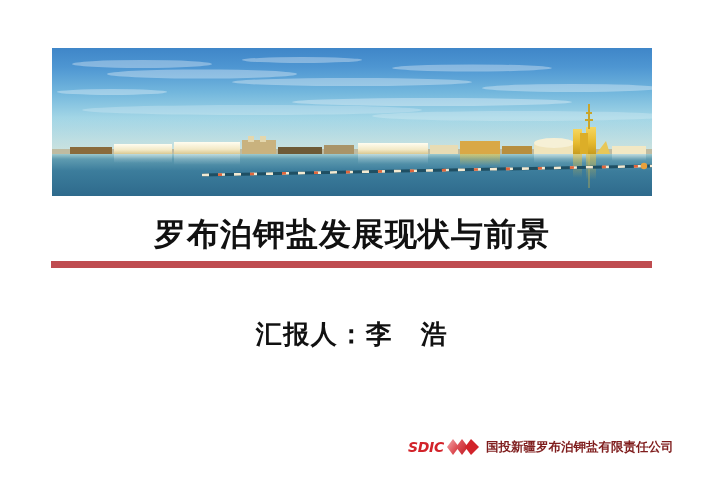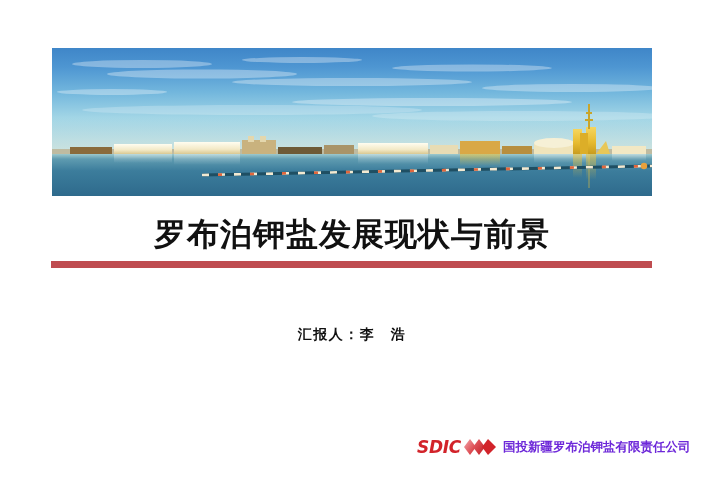--- a/index.html
+++ b/index.html
@@ -62,21 +62,21 @@
 
   
   .subtitle {
     position: absolute;
     left: 52px;
     top: 318px;
     width: 600px;
     text-align: center;
   }
   .subtitle-line {
-    font-size: 14px;
+    font-size: 26px;
     font-weight: bold;
     color: #111111;
     letter-spacing: 1.5px;
     line-height: 32px;
     white-space: pre;
   }
 
   
   .logo {
     position: absolute;
@@ -86,39 +86,38 @@
     display: flex;
     align-items: center;
   }
   .logo-mark {
     display: flex;
     align-items: center;
     margin-right: 6px;
   }
   .logo-wordmark {
     font-family: "DejaVu Sans", "Liberation Sans", sans-serif;
-    font-size: 17px;
+    font-size: 14px;
     font-weight: bold;
     font-style: italic;
     color: #d2232a;
     letter-spacing: -0.3px;
     line-height: 1;
     margin-right: 2px;
-    margin-left: 9px;
   }
   .logo-diamonds { display: block; }
   .logo-text {
     display: flex;
     flex-direction: column;
     justify-content: center;
   }
   .logo-cn {
     font-size: 12.5px;
     font-weight: bold;
-    color: #6d28d9;
+    color: #7f1d1d;
     letter-spacing: 0px;
     line-height: 14px;
     white-space: nowrap;
   }
   .logo-en {
     font-family: "DejaVu Sans Mono", "Liberation Mono", monospace;
     font-size: 7.2px;
     color: #3a3a3a;
     letter-spacing: 0.9px;
     line-height: 11px;

